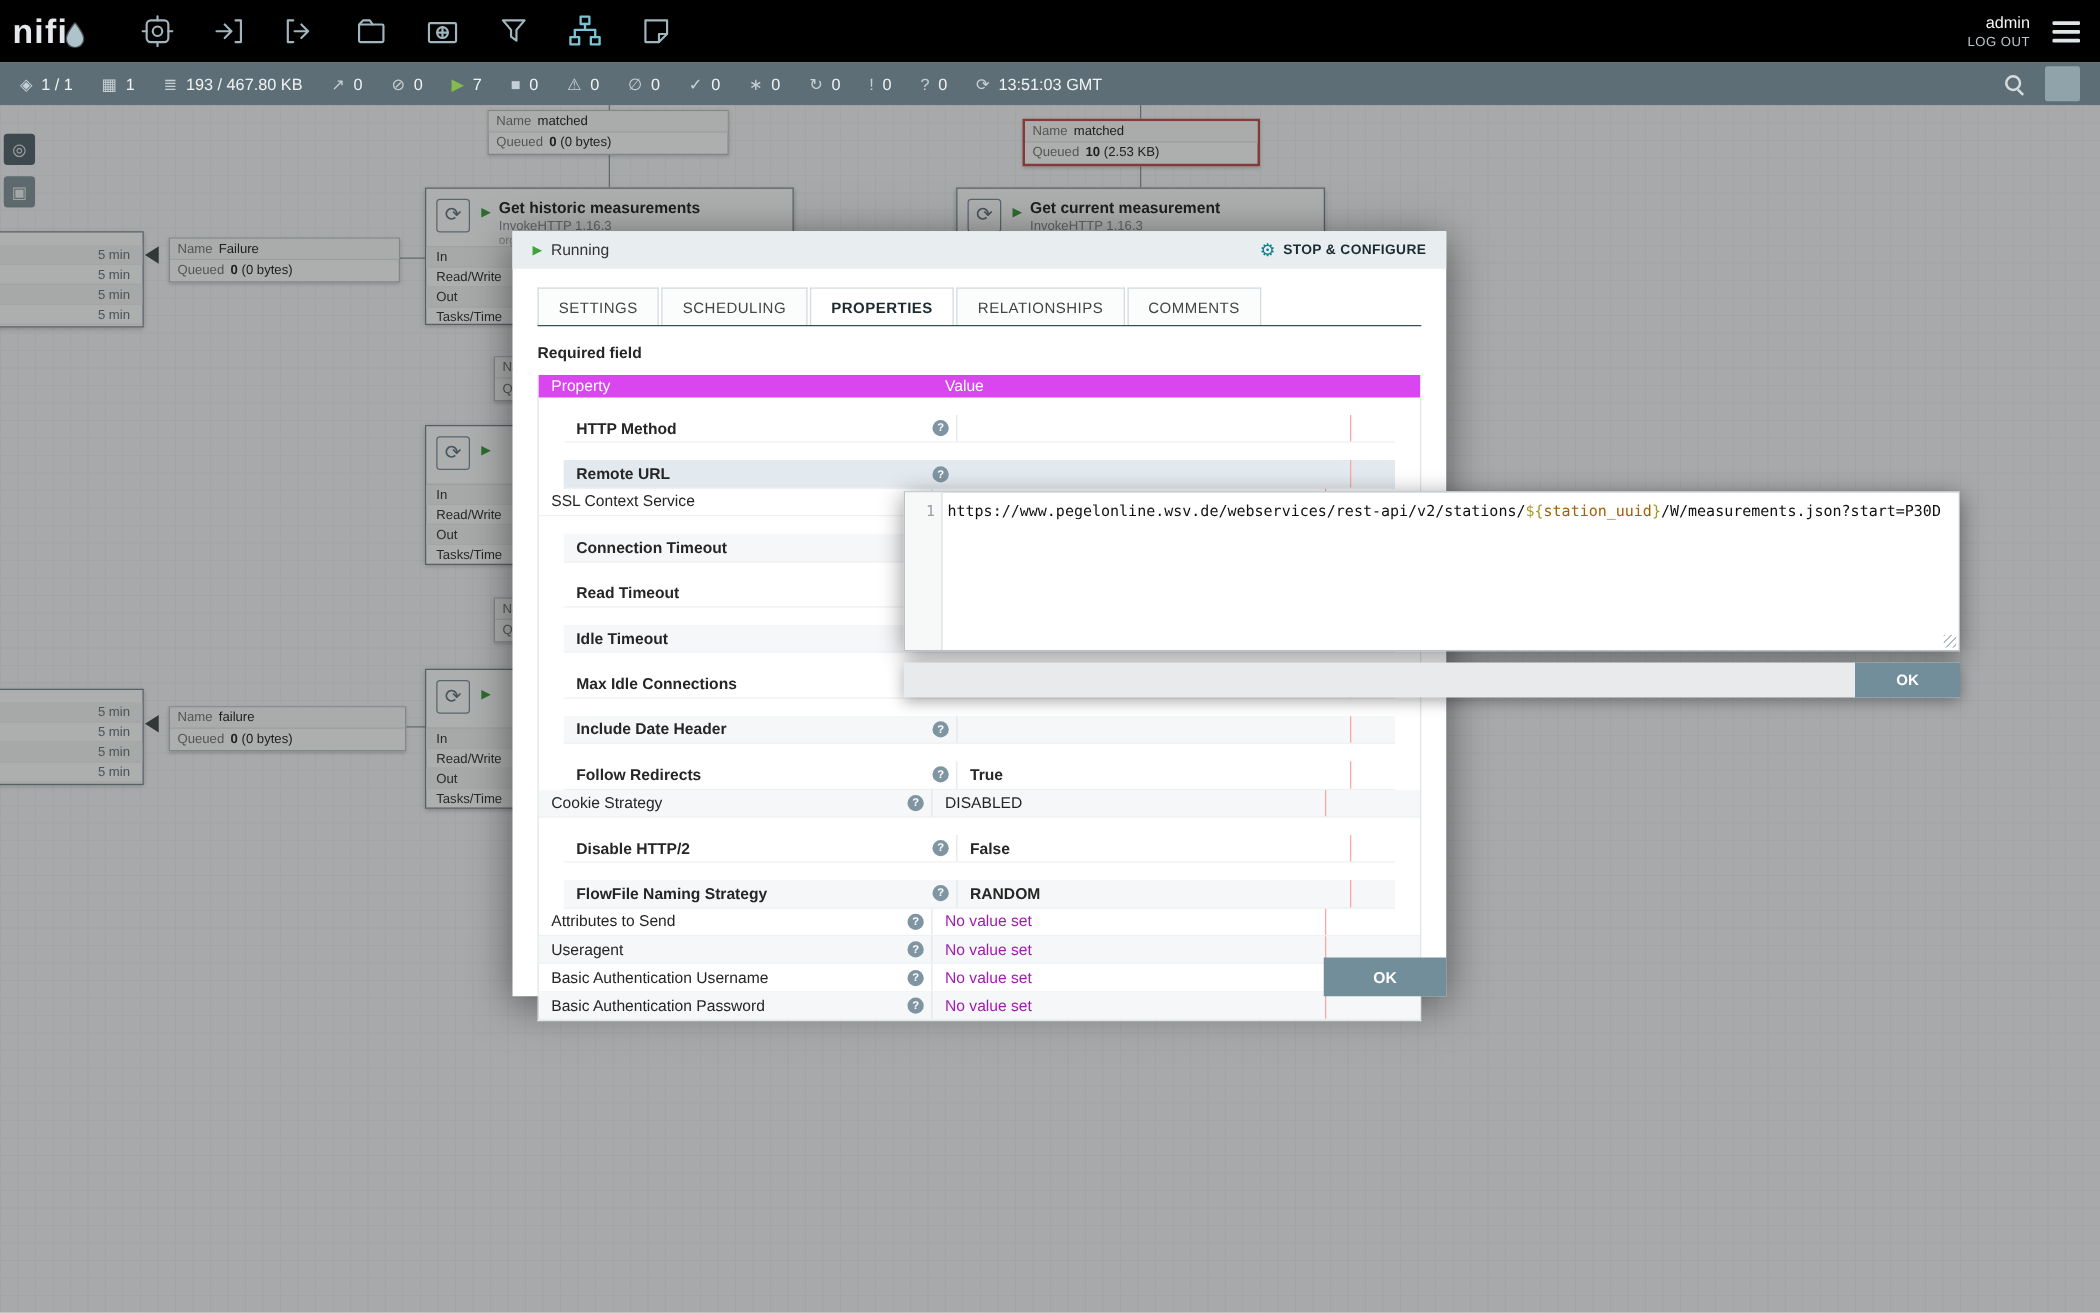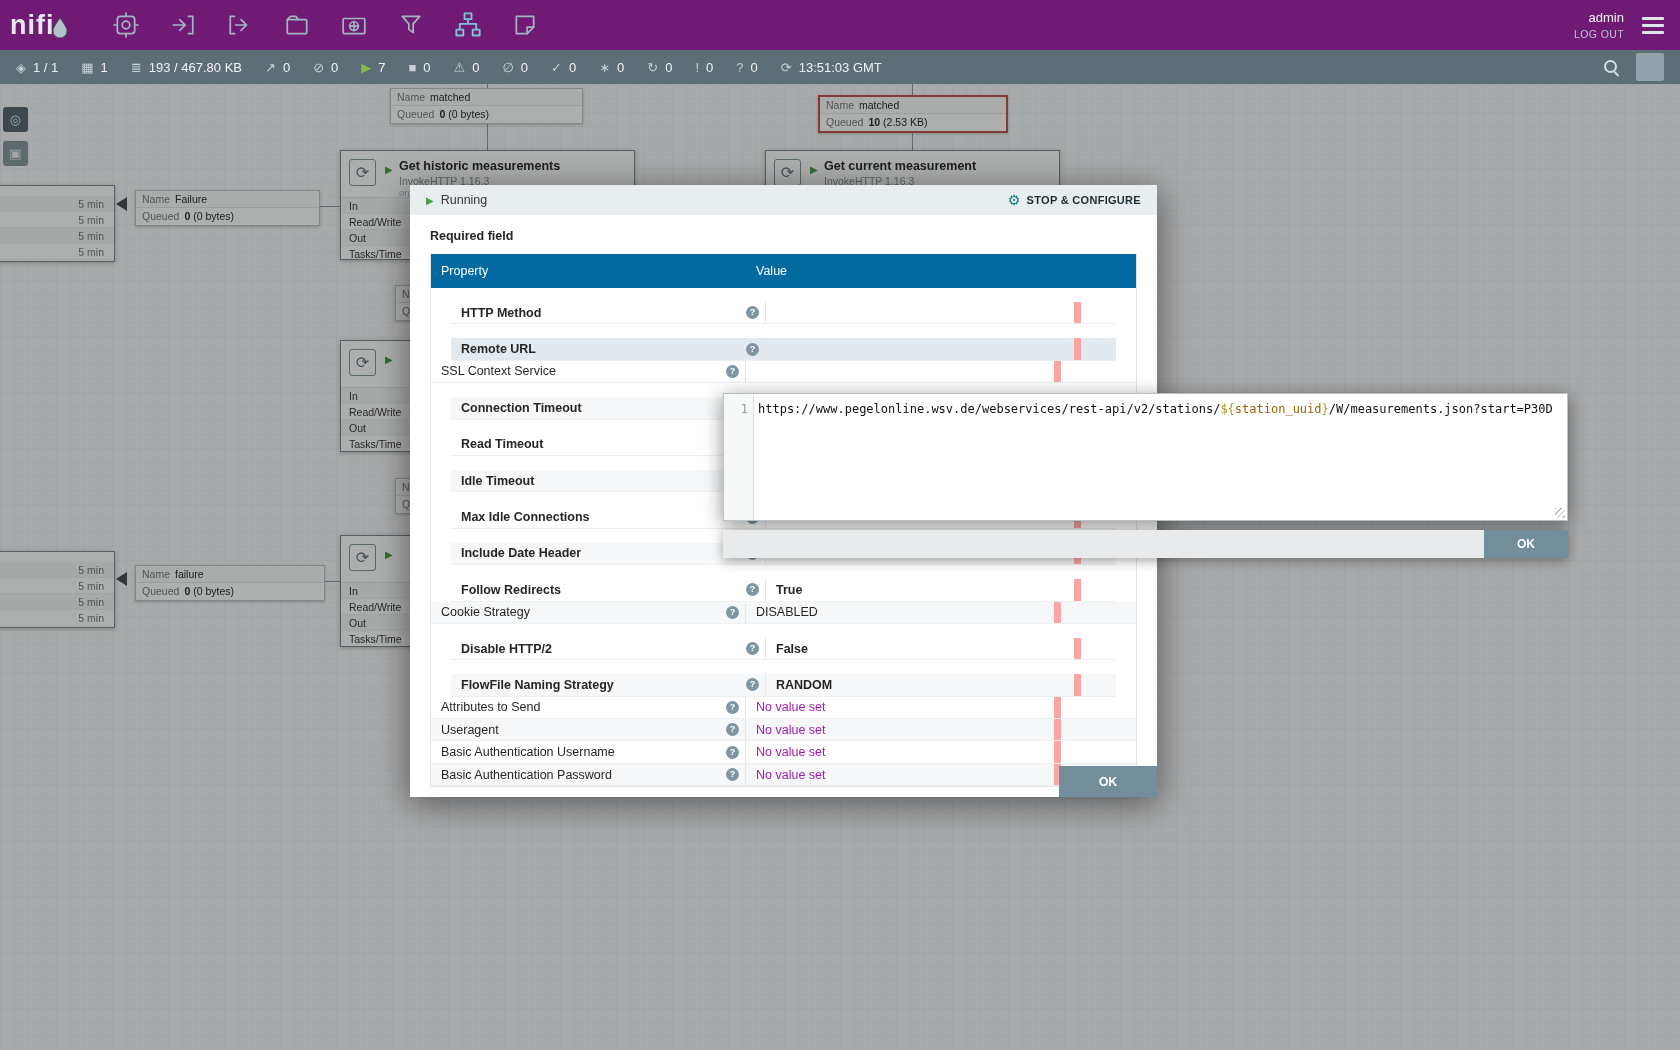--- a/index.html
+++ b/index.html
@@ -1,21 +1,21 @@
 <!DOCTYPE html>
 <html><head>
 <meta charset="utf-8">
 <style>
   *{margin:0;padding:0;box-sizing:border-box}
   html,body{width:1680px;height:1050px;overflow:hidden}
   body{font-family:"Liberation Sans",sans-serif;background:#555}
   .screen{position:absolute;top:0;left:0;width:1680px;height:1050px;background:#F5F6F7;overflow:hidden}
 
   
-  .topbar{position:absolute;top:0;left:0;right:0;height:50px;background:#701a75;display:flex;align-items:center;z-index:30}
+  .topbar{position:absolute;top:0;left:0;right:0;height:50px;background:#000000;display:flex;align-items:center;z-index:30}
   .logo{display:flex;align-items:center;padding:0 10px 0 10px}
   .logo-text{font-size:27px;font-weight:bold;color:#E4EAEC;letter-spacing:1px;line-height:1}
   .logo-drop{margin-left:-3px;margin-top:6px}
   .tools{display:flex;gap:21px;margin-left:30px;align-items:center}
   .tool{width:36px;height:36px;display:flex;align-items:center;justify-content:center;cursor:grab}
   .tool svg{stroke:#9FB6BE;fill:none;stroke-width:1.6;stroke-linejoin:round;stroke-linecap:round}
   .tool.hl svg{stroke:#7CC3D3}
   .top-right{margin-left:auto;display:flex;align-items:center;gap:18px;padding-right:16px}
   .user{display:flex;flex-direction:column;align-items:flex-end;gap:3px}
   .user-name{color:#F2F5F6;font-size:13px}
@@ -73,29 +73,29 @@
   .status-row{height:30px;background:#E8EDEF;display:flex;align-items:center;padding:0 16px}
   .run-ic{color:#44A13F;font-size:10px}
   .run-txt{font-size:12.5px;color:#333;margin-left:7px}
   .stopcfg{display:flex;align-items:center;gap:6px;margin-left:auto;font-size:11px;font-weight:bold;color:#1C2B31;letter-spacing:.3px;cursor:pointer}
   .stopcfg-ic{color:#0E7D87;font-size:14px;font-weight:normal}
   .tabs{display:flex;gap:2px;margin:15px 20px 0 20px;border-bottom:1px solid #35505C}
   .tab{padding:0 16px;height:30px;line-height:30px;border:1px solid #D3DADD;border-bottom:none;background:#FBFCFC;font-size:12px;color:#444;letter-spacing:.4px;cursor:pointer}
   .tab.active{background:#fff;font-weight:bold;color:#1E2A2F}
   .req{margin:14px 20px 0 20px;font-size:12.5px;font-weight:bold;color:#262626;height:16px}
   .ptable{margin:9px 20px 0 20px;width:707px;border:1px solid #E0E5E8;border-top:none}
-  .thead{height:34px;background:#0369a1;color:#fff;display:flex;align-items:center;font-size:12.5px}
+  .thead{height:18px;background:#d946ef;color:#fff;display:flex;align-items:center;font-size:12.5px}
   .pcell{width:315px;padding-left:10px;display:flex;align-items:center}
   .vcell{width:315px;padding-left:10px;display:flex;align-items:center}
   .fcell{flex:1}
   .prow{display:flex;height:22.4px;border-bottom:1px solid #EEF1F2;font-size:12.5px;color:#262626;cursor:pointer}
   .prow:nth-of-type(even){background:#F5F7F8}
   .prow.sel{background:#E2EAEF}
   .prow .pcell{border-right:1px solid #E4E8EA}
-  .prow .vcell{border-right:7px solid #fca5a5}
+  .prow .vcell{border-right:1px solid #fca5a5}
   .prow.req .pname{font-weight:bold}
   .help{margin-left:auto;margin-right:6px;width:13px;height:13px;border-radius:50%;background:#7F95A1;color:#fff;font-size:9px;font-weight:bold;line-height:13px;text-align:center;flex:none}
   .vtext.empty{color:#a21caf}
   .modal-ok{position:absolute;right:0;bottom:0;width:98px;height:31px;background:#728E9B;color:#fff;font-size:12.5px;font-weight:bold;display:flex;align-items:center;justify-content:center;cursor:pointer}
 
   
   .popup-editor{position:absolute;left:723px;top:393px;width:845px;height:128px;background:#fff;border:1px solid #B9C2C6;box-shadow:0 4px 18px rgba(0,0,0,.45);z-index:20;display:flex}
   .gutter{width:30px;background:#F7F8F8;border-right:1px solid #DDDFE1;color:#9AA0A3;font-family:"DejaVu Sans Mono",monospace;font-size:12px;text-align:right;padding:8px 5px 0 0}
   .code{flex:1;font-family:"DejaVu Sans Mono",monospace;font-size:12px;padding:8px 8px 0 4px;white-space:nowrap;overflow:hidden;color:#111;cursor:text}
   .c-delim{color:#A89B20}
@@ -468,20 +468,33 @@
 
   <div class="modal">
     <div class="status-row">
       <span class="run-ic">▶</span>
       <span class="run-txt">Running</span>
       <span class="stopcfg">
         <span class="stopcfg-ic">⚙</span>
         <span>STOP &amp; CONFIGURE</span>
       </span>
     </div>
+    <div class="tabs">
+
+        <div class="tab">SETTINGS</div>
+
+        <div class="tab">SCHEDULING</div>
+
+        <div class="tab active">PROPERTIES</div>
+
+        <div class="tab">RELATIONSHIPS</div>
+
+        <div class="tab">COMMENTS</div>
+
+    </div>
     <div class="req">Required field</div>
     <div class="ptable">
       <div class="thead">
         <div class="pcell">Property</div>
         <div class="vcell">Value</div>
         <div class="fcell"></div>
       </div>
       <div class="tbody">
 
           <div class="prow req">

